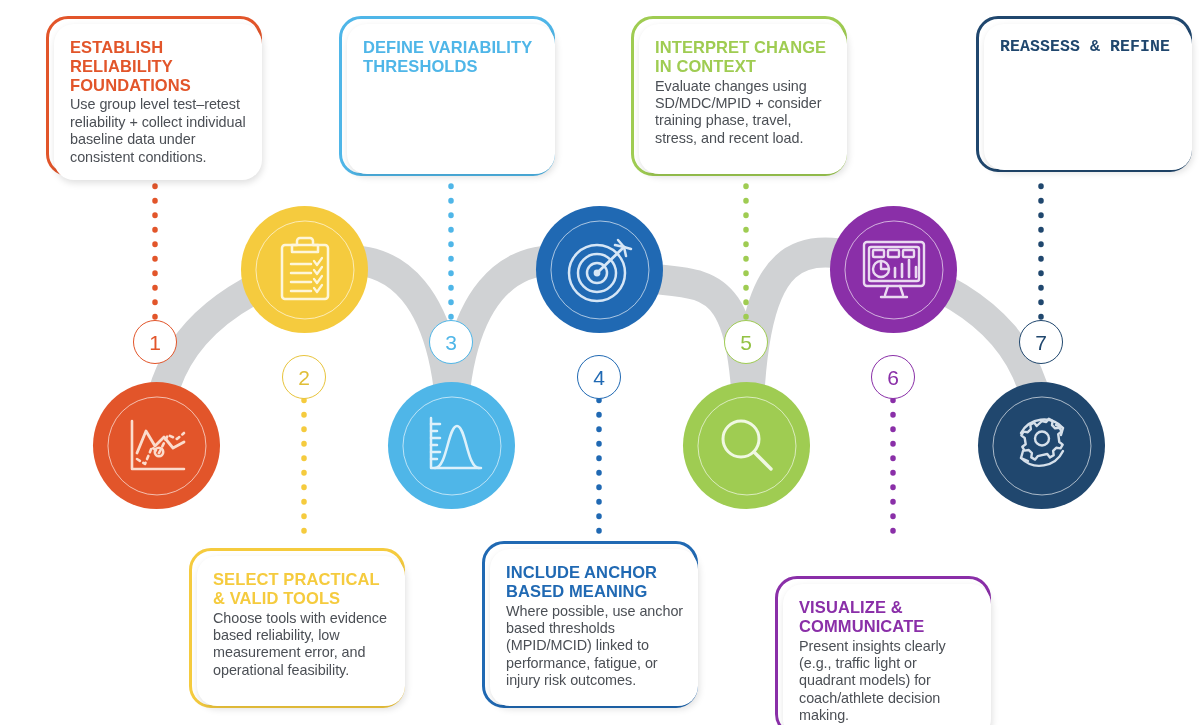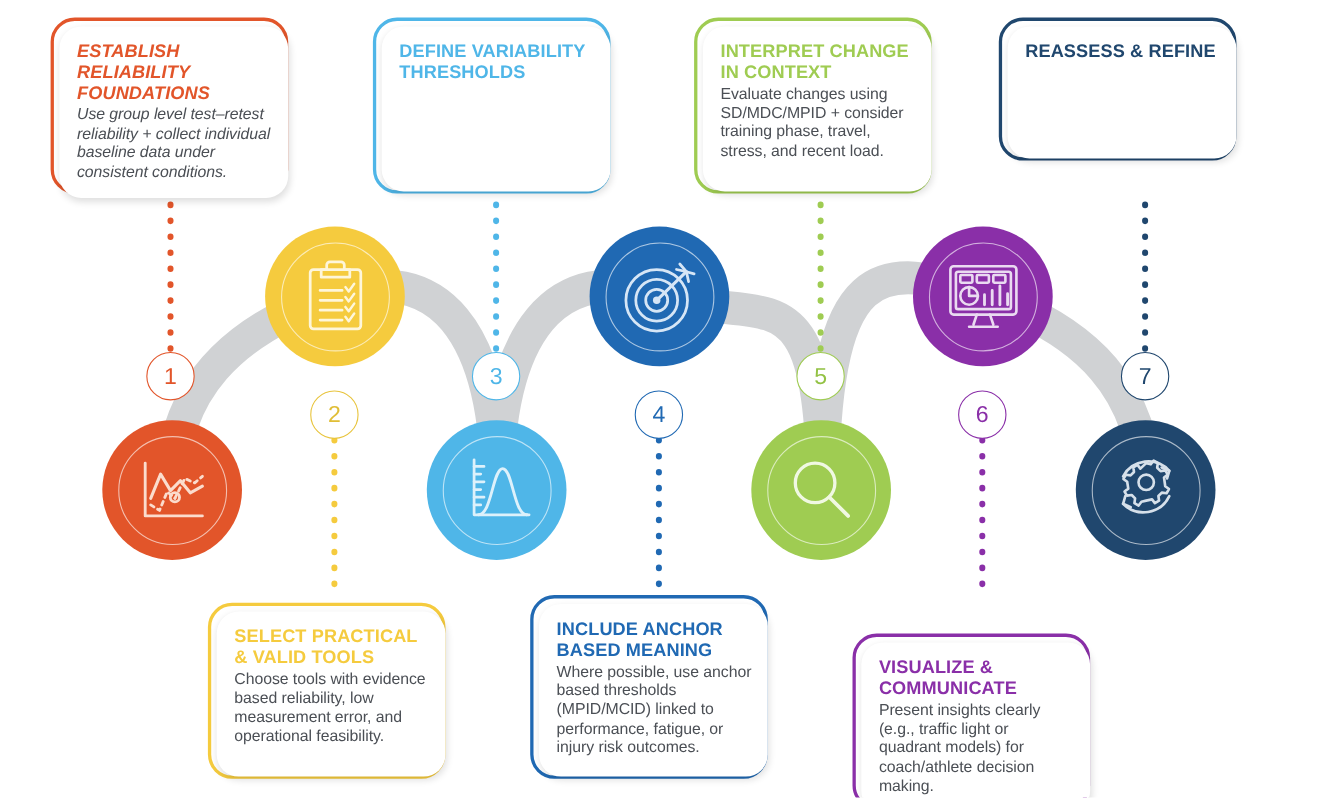--- a/index.html
+++ b/index.html
@@ -44,24 +44,24 @@
   }
   .card p{
     margin:0;
     font-size:14.4px;
     line-height:1.21;
     color:#4b4f55;
     letter-spacing:-.05px;
   }
 
   
-  .c1{left:46px; top:16px;  height:160px;font-style:italic;}
+  .c1{left:46px; top:16px;  height:160px;}
   .c3{left:339px;top:16px;  height:160px;}
   .c5{left:631px;top:16px;  height:160px;}
-  .c7{left:908px;top:16px;  height:130px;}
+  .c7{left:976px;top:16px;  height:156px;font-family:Liberation Mono, monospace;}
   .c2{left:189px;top:548px; height:160px;}
   .c4{left:482px;top:541px; height:167px;}
   .c6{left:775px;top:548px; height:160px;margin-top:28px;}
 
   
   .node{
     position:absolute;z-index:3;
     border-radius:50%;
     display:flex;align-items:center;justify-content:center;
   }

